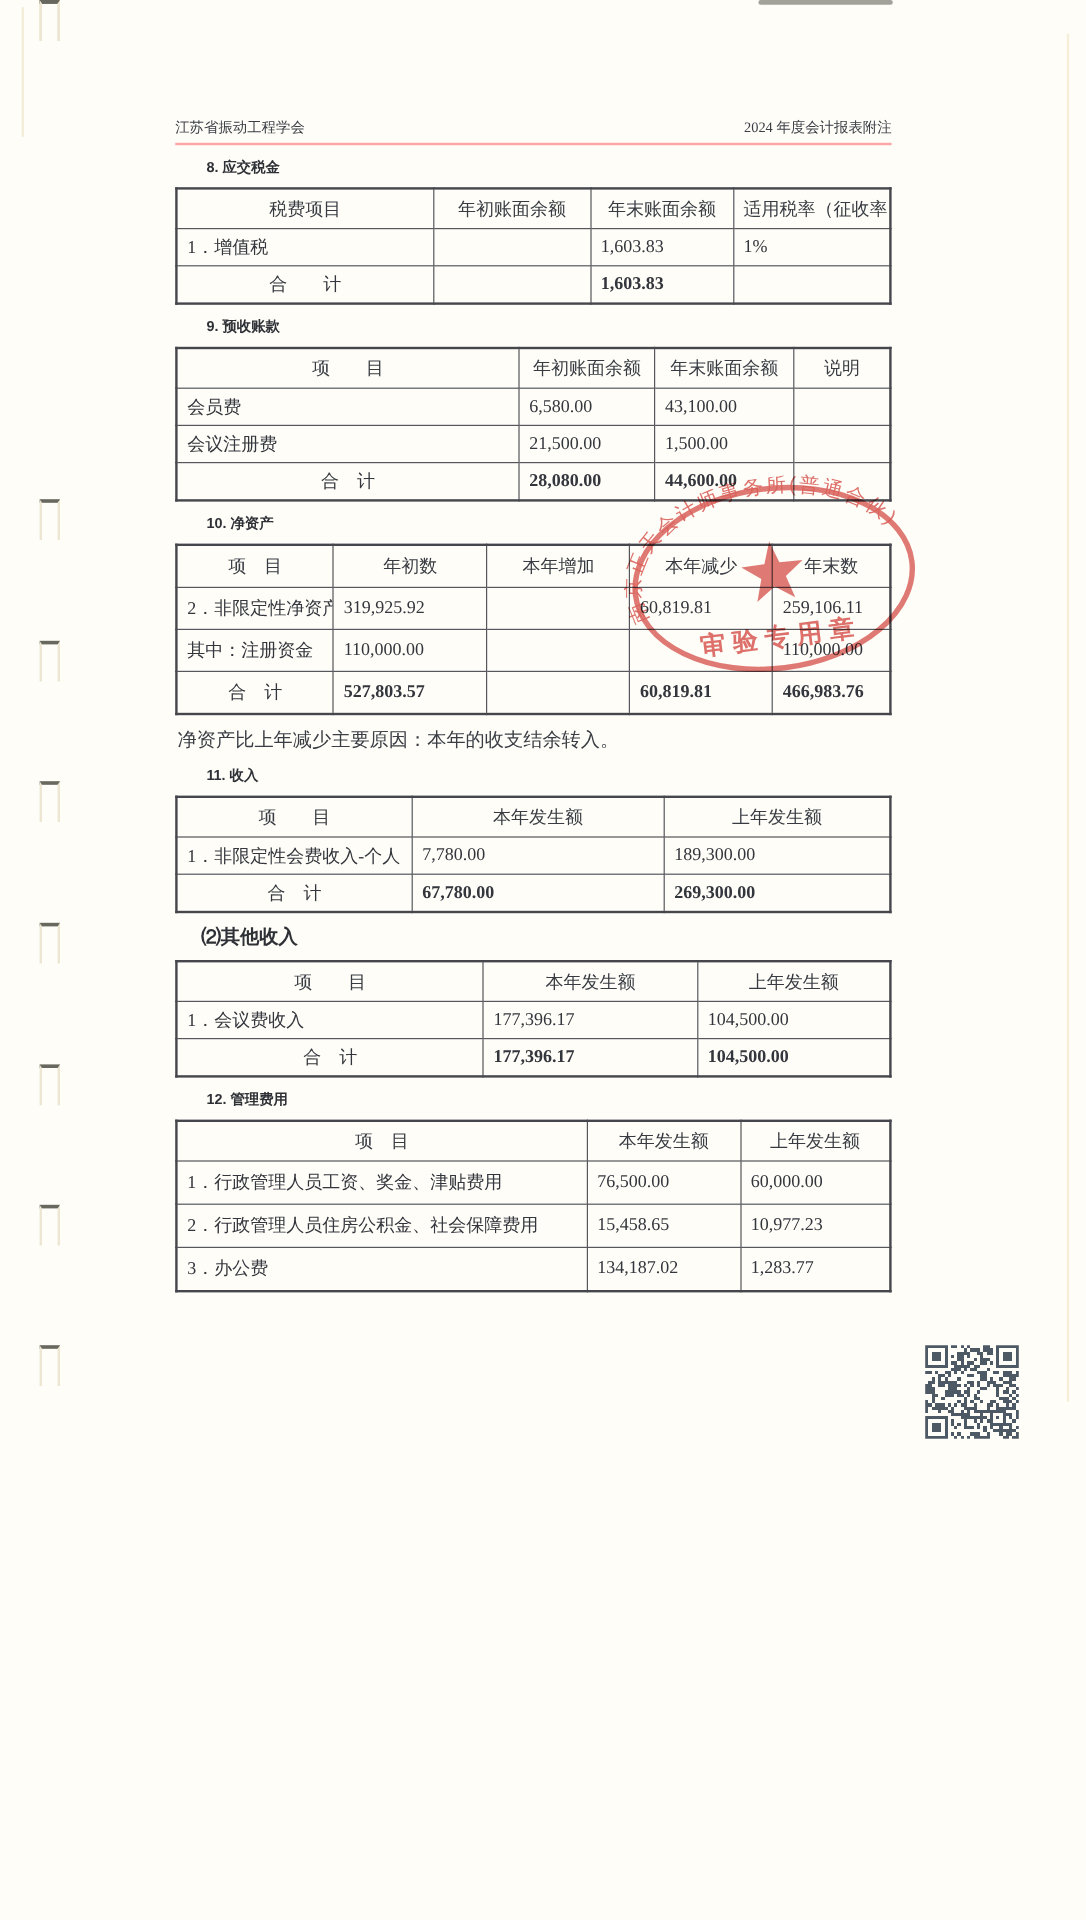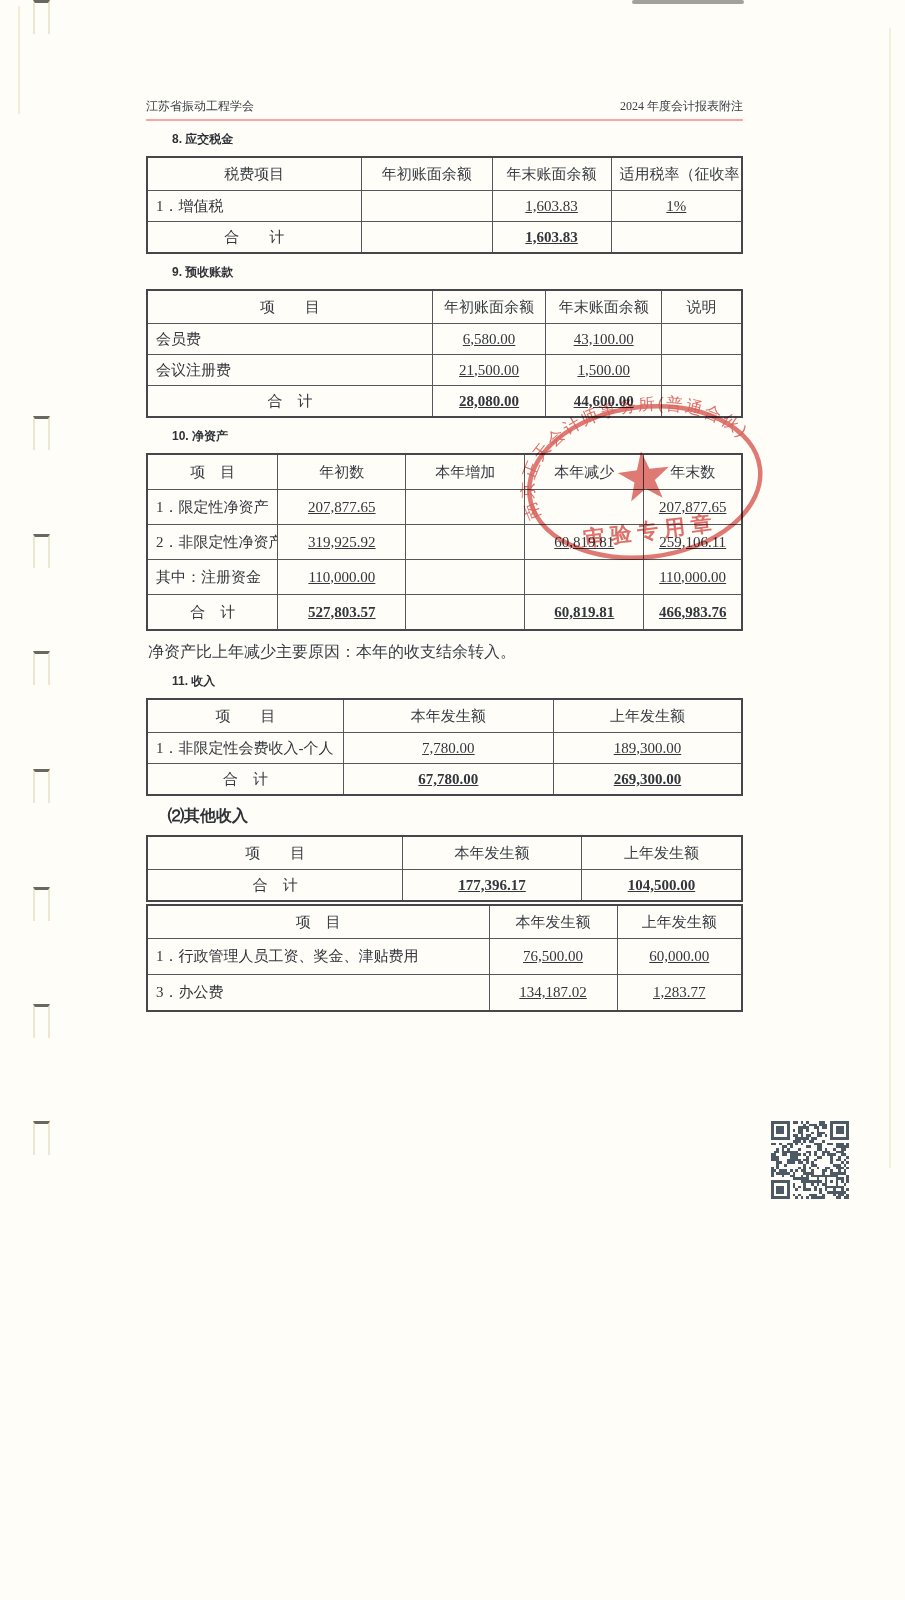--- a/index.html
+++ b/index.html
@@ -23,21 +23,21 @@
   h3.sec{font-family:"Liberation Sans",sans-serif;font-size:12px;font-weight:bold;
          color:#2e3136;margin:10px 0 8px 0;padding-left:26px;}
   h4.sub{font-family:"Liberation Sans",sans-serif;font-size:16px;font-weight:bold;
          color:#2e3136;margin:10px 0 8px 0;padding-left:22px;}
   table.tbl{border-collapse:collapse;width:100%;table-layout:fixed;font-size:15px;
             border:2px solid #45474c;margin-bottom:2px;}
   .tbl th,.tbl td{border:1px solid #55575c;padding:1px 8px;height:28px;overflow:hidden;
                   white-space:nowrap;}
   .tbl th{font-weight:normal;text-align:center;height:30px;color:#383c42;}
   .tbl td.lbl{text-align:left;}
-  .tbl td.num{text-align:center;text-decoration:underline;}
+  .tbl td.num{text-align:left;}
   .tbl tr.total td.lbl{text-align:center;}
   .tbl tr.total td.num{font-weight:bold;}
   .t10 td,.t10 th{height:32px;}
   .t12 td{height:33px;margin-top:12px;}
   .note{font-size:16px;color:#3a3e44;margin:11px 0 2px 2px;}
   
   .stamp{position:absolute;left:520px;top:398px;width:250px;height:172px;
          transform:rotate(-7deg);mix-blend-mode:multiply;opacity:.92;pointer-events:none;}
   
   .qr{position:absolute;left:771px;top:1121px;width:78px;height:78px;}
@@ -152,27 +152,20 @@
         <tr>
           <th>项　目</th>
           <th>年初数</th>
           <th>本年增加</th>
           <th>本年减少</th>
           <th>年末数</th>
         </tr>
       </thead>
       <tbody>
         <tr>
-          <td class="lbl">1．限定性净资产</td>
-          <td class="num">207,877.65</td>
-          <td class="num"></td>
-          <td class="num"></td>
-          <td class="num">207,877.65</td>
-        </tr>
-        <tr>
           <td class="lbl">2．非限定性净资产</td>
           <td class="num">319,925.92</td>
           <td class="num"></td>
           <td class="num">60,819.81</td>
           <td class="num">259,106.11</td>
         </tr>
         <tr>
           <td class="lbl">其中：注册资金</td>
           <td class="num">110,000.00</td>
           <td class="num"></td>
@@ -228,46 +221,57 @@
           <col style="width:27%">
         </colgroup>
       <thead>
         <tr>
           <th>项　　目</th>
           <th>本年发生额</th>
           <th>上年发生额</th>
         </tr>
       </thead>
       <tbody>
+        <tr>
+          <td class="lbl">1．会议费收入</td>
+          <td class="num">177,396.17</td>
+          <td class="num">104,500.00</td>
+        </tr>
         <tr class="total">
           <td class="lbl">合　计</td>
           <td class="num">177,396.17</td>
           <td class="num">104,500.00</td>
         </tr>
       </tbody>
     </table>
 
+    <h3 class="sec">12. 管理费用</h3>
     <table class="tbl t12">
       <colgroup>
           <col style="width:57.5%">
           <col style="width:21.5%">
           <col style="width:21%">
         </colgroup>
       <thead>
         <tr>
           <th>项　目</th>
           <th>本年发生额</th>
           <th>上年发生额</th>
         </tr>
       </thead>
       <tbody>
         <tr>
           <td class="lbl">1．行政管理人员工资、奖金、津贴费用</td>
           <td class="num">76,500.00</td>
           <td class="num">60,000.00</td>
+        </tr>
+        <tr>
+          <td class="lbl">2．行政管理人员住房公积金、社会保障费用</td>
+          <td class="num">15,458.65</td>
+          <td class="num">10,977.23</td>
         </tr>
         <tr>
           <td class="lbl">3．办公费</td>
           <td class="num">134,187.02</td>
           <td class="num">1,283.77</td>
         </tr>
       </tbody>
     </table>
 
   </div>

